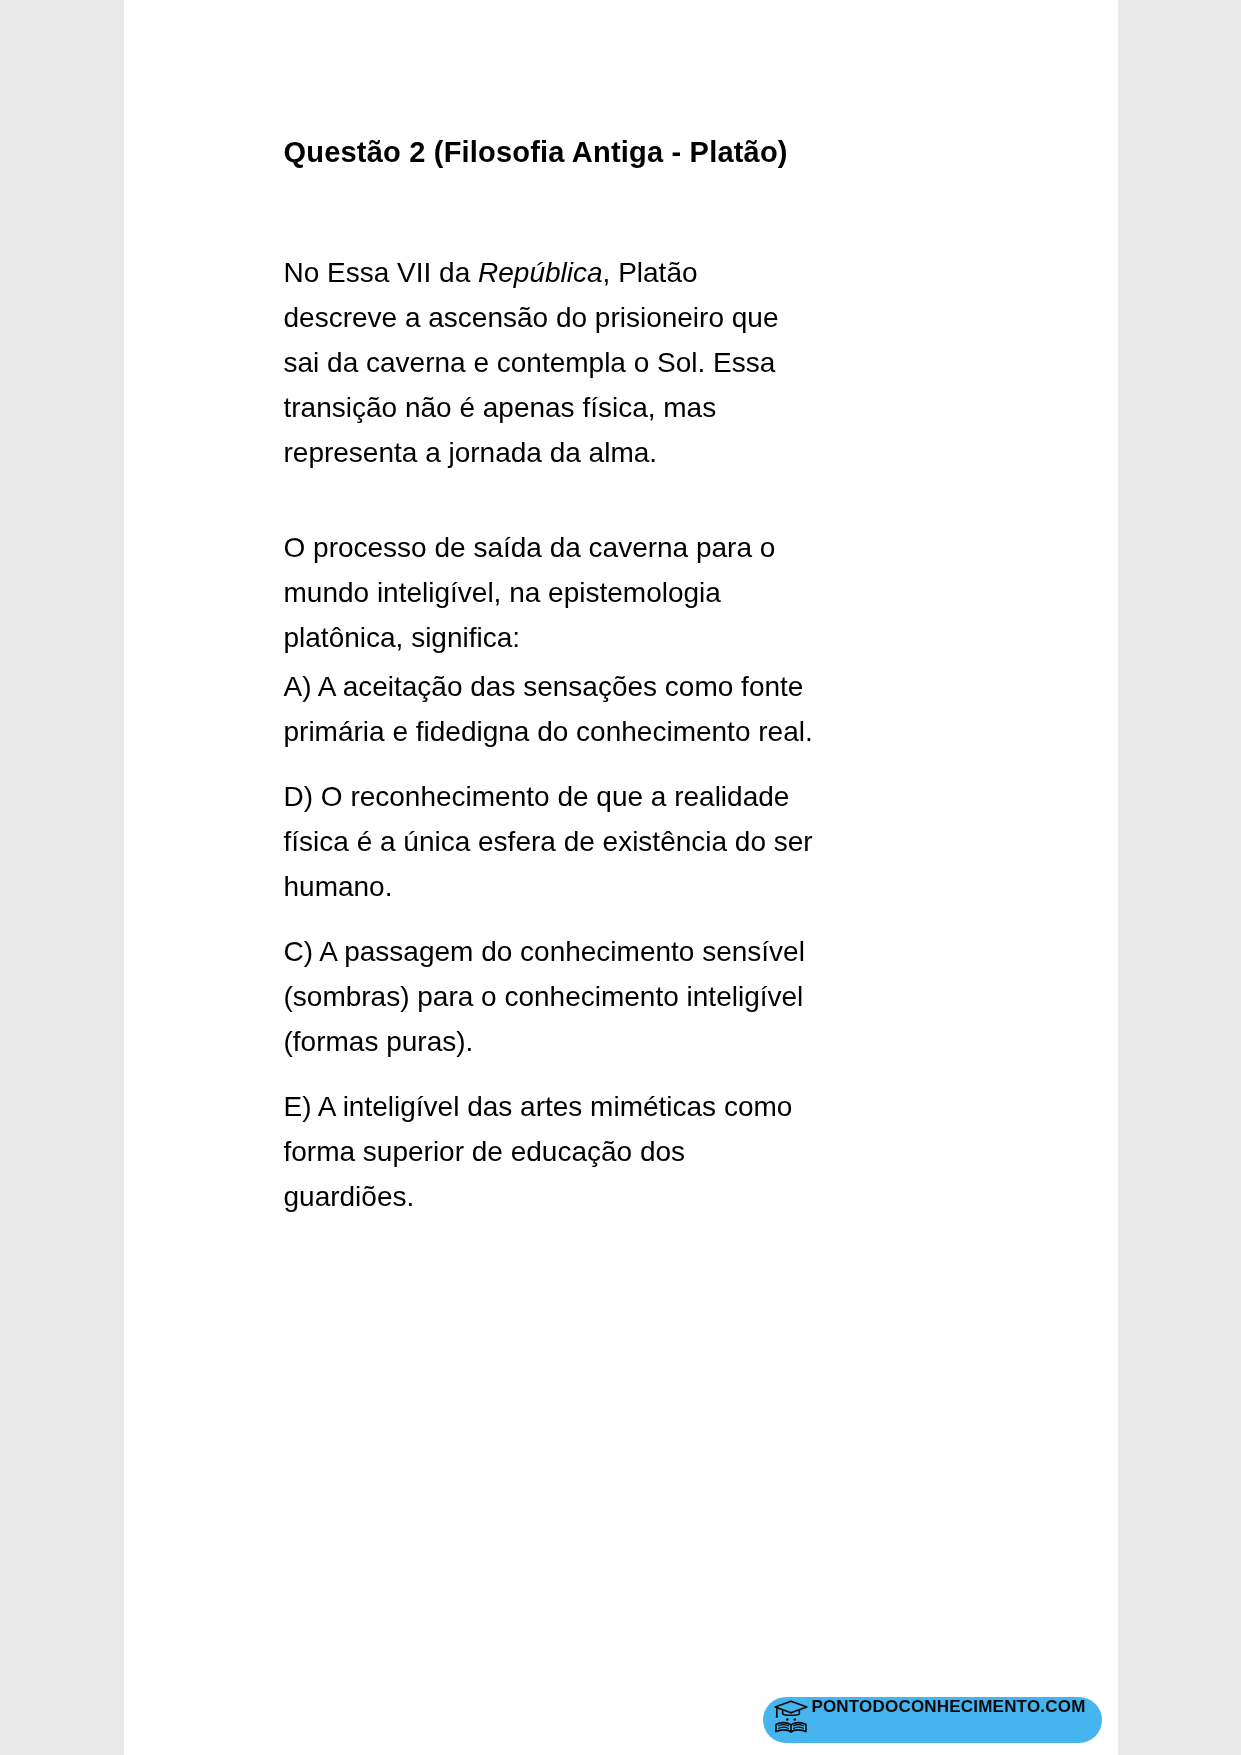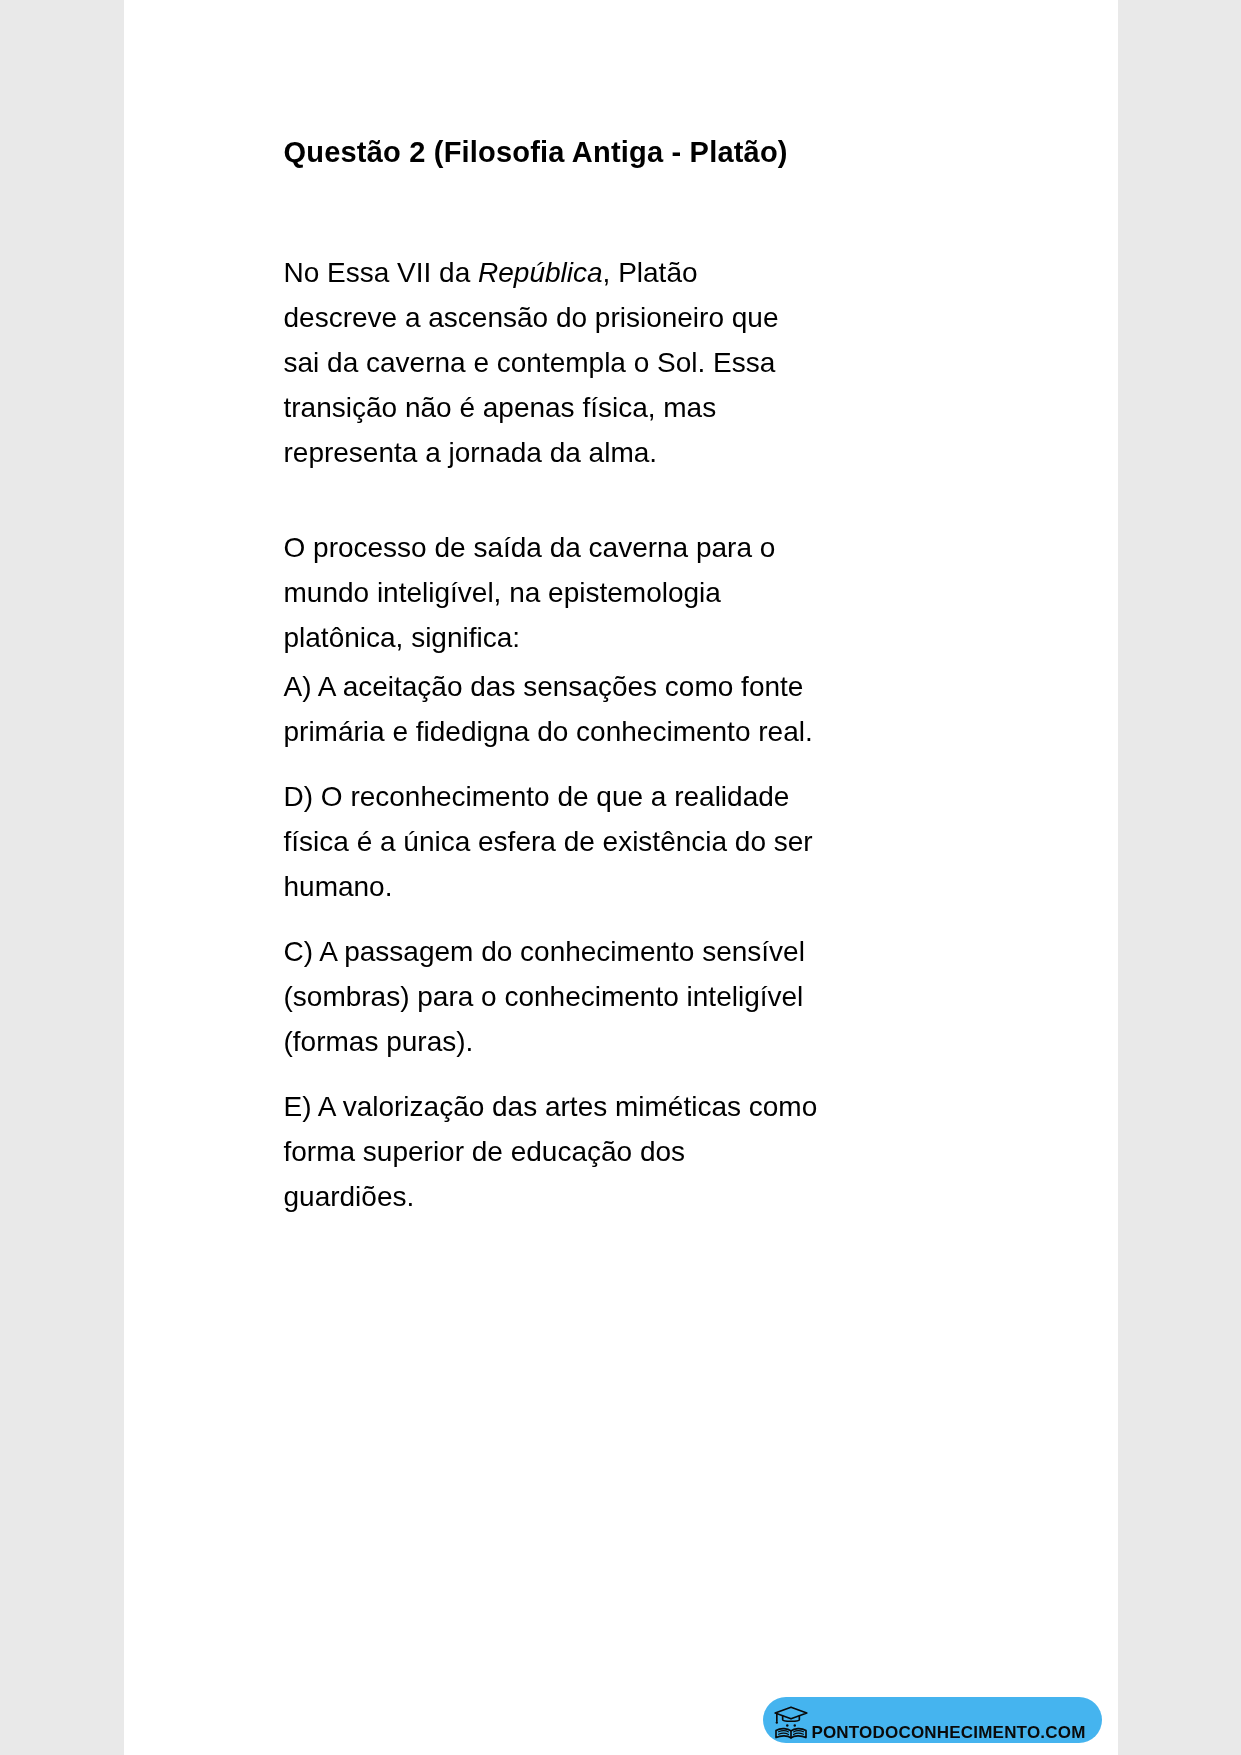--- a/index.html
+++ b/index.html
@@ -32,21 +32,21 @@
   .question-para { margin-bottom: 4px; }
   .italic { font-style: italic; text-align: center; }
   .options { }
   .option { margin-bottom: 20px; }
   .site-badge {
     position: absolute;
     right: 16px;
     bottom: 12px;
     height: 46px;
     display: flex;
-    align-items: flex-end;
+    align-items: flex-start;
     padding: 0 16px 0 8px;
     border-radius: 23px;
     background: #45b4ef;
     cursor: pointer;
   }
   .site-badge .brand-text {
     font-size: 17px;
     font-weight: bold;
     color: #0a0a0a;
     letter-spacing: 0.2px;
@@ -63,21 +63,21 @@
     <h1 class="doc-title">Questão 2 (Filosofia Antiga - Platão)</h1>
 
     <p class="para intro-para"><span>No Essa VII da </span><span class="italic">República</span><span>, Platão descreve a ascensão do prisioneiro que sai da caverna e contempla o Sol. Essa transição não é apenas física, mas representa a jornada da alma.</span></p>
 
     <p class="para question-para">O processo de saída da caverna para o mundo inteligível, na epistemologia platônica, significa:</p>
 
     <div class="options">
       <p class="para option">A) A aceitação das sensações como fonte primária e fidedigna do conhecimento real.</p>
       <p class="para option">D) O reconhecimento de que a realidade física é a única esfera de existência do ser humano.</p>
       <p class="para option">C) A passagem do conhecimento sensível (sombras) para o conhecimento inteligível (formas puras).</p>
-      <p class="para option">E) A valorização das artes miméticas como forma superior de educação dos guardiões.</p>
+      <p class="para option">E) A inteligível das artes miméticas como forma superior de educação dos guardiões.</p>
     </div>
 
   </div>
 
   <div class="site-badge">
     <span class="badge-icon">
       <svg width="40" height="40" viewBox="0 0 48 48" fill="none" stroke="#0a0a0a" stroke-width="2" stroke-linejoin="round" stroke-linecap="round">
 
         <polygon points="24,5 43,12 24,19 5,12"></polygon>
         <path d="M14 15.5 L14 20 C14 22.5 34 22.5 34 20 L34 15.5"></path>

